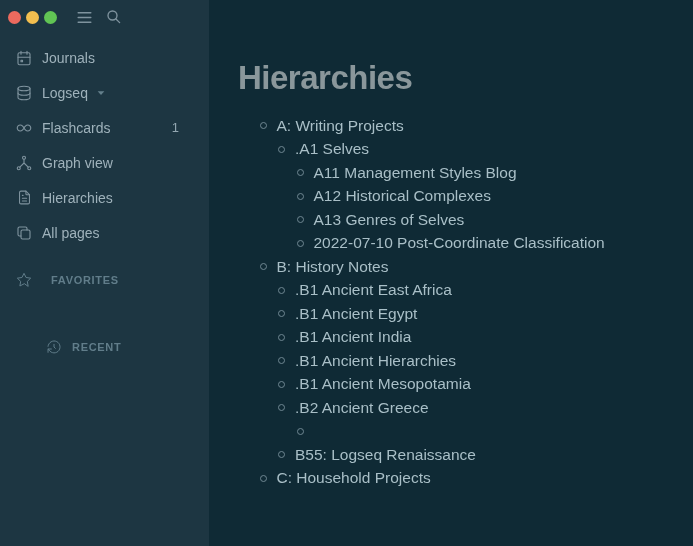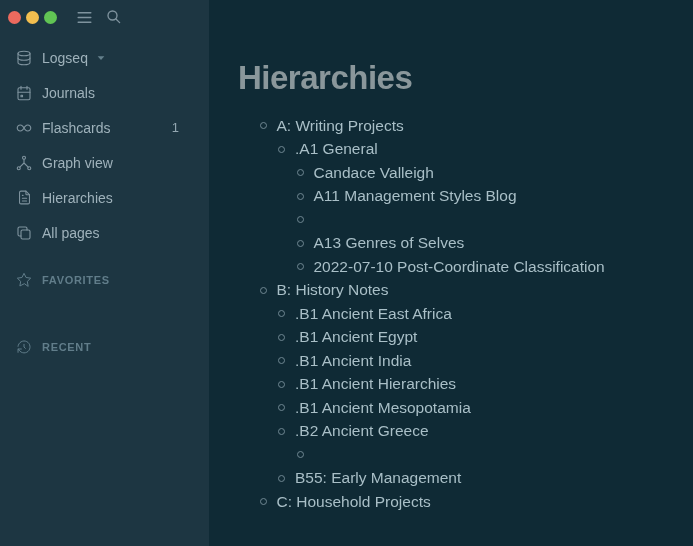--- a/index.html
+++ b/index.html
@@ -38,22 +38,22 @@
   .nav-label { white-space: nowrap; }
   .caret { margin-left: 8px; color: #64808c; display: flex; }
   .badge { margin-left: auto; font-size: 13px; color: #93a7b1; }
 
   .section {
     display: flex; align-items: center; height: 28px;
     padding: 0 15px; cursor: pointer;
     color: #617d8a; font-size: 11px; font-weight: 700; letter-spacing: 0.7px;
   }
   .section .nav-icon { color: #617d8a; }
-  .section.sec-0 { margin-top: 16px; }
-  .section.sec-1 { margin-top: 39px; }
+  .section.sec-0 { margin-top: 16px; gap: 9px; }
+  .section.sec-1 { margin-top: 39px; margin-left: 30px; }
 
   
   main {
     flex: 1; height: 100%; background: #0f2a35;
     padding: 58px 0 0 29px; overflow: hidden;
   }
   h1 {
     margin: 0; font-size: 33px; line-height: 40px; font-weight: 700;
     color: #8a979b; letter-spacing: -0.5px;
   }
@@ -90,44 +90,44 @@
         <svg width="18" height="18" viewBox="0 0 24 24" fill="none" stroke="currentColor" stroke-width="1.8" stroke-linecap="round">
             <circle cx="10" cy="10" r="6"></circle>
             <path d="M14.6 14.6L19.5 19.5"></path>
           </svg>
       </span>
     </div>
     <nav id="nav">
         <div class="nav-item">
           <span class="nav-icon">
             <svg width="18" height="18" viewBox="0 0 24 24" fill="none" stroke="currentColor" stroke-width="1.5" stroke-linecap="round" stroke-linejoin="round">
+              <rect x="4" y="5" width="16" height="16" rx="2"></rect>
+              <path d="M16 3v4M8 3v4M4 11h16M8 15h2v2H8z"></path>
+            </svg>
+          </span>
+          <span class="nav-label">Journals</span>
+        </div>
+        <div class="nav-item">
+          <span class="nav-icon">
+            <svg width="18" height="18" viewBox="0 0 24 24" fill="none" stroke="currentColor" stroke-width="1.5" stroke-linecap="round" stroke-linejoin="round">
               <ellipse cx="12" cy="6" rx="8" ry="3"></ellipse>
               <path d="M4 6v12c0 1.66 3.58 3 8 3s8-1.34 8-3V6"></path>
               <path d="M4 12c0 1.66 3.58 3 8 3s8-1.34 8-3"></path>
             </svg>
           </span>
           <span class="nav-label">Logseq</span>
           <span class="caret">
             <svg width="10" height="10" viewBox="0 0 24 24" fill="currentColor">
               <path d="M4 8l8 9 8-9z"></path>
             </svg>
           </span>
         </div>
         <div class="nav-item">
           <span class="nav-icon">
             <svg width="18" height="18" viewBox="0 0 24 24" fill="none" stroke="currentColor" stroke-width="1.5" stroke-linecap="round" stroke-linejoin="round">
-              <rect x="4" y="5" width="16" height="16" rx="2"></rect>
-              <path d="M16 3v4M8 3v4M4 11h16M8 15h2v2H8z"></path>
-            </svg>
-          </span>
-          <span class="nav-label">Journals</span>
-        </div>
-        <div class="nav-item">
-          <span class="nav-icon">
-            <svg width="18" height="18" viewBox="0 0 24 24" fill="none" stroke="currentColor" stroke-width="1.5" stroke-linecap="round" stroke-linejoin="round">
               <path d="M9.828 9.172a4 4 0 1 0 0 5.656A10 10 0 0 0 12 12a10 10 0 0 1 2.172-2.828 4 4 0 1 1 0 5.656A10 10 0 0 1 12 12a10 10 0 0 0-2.172-2.828"></path>
             </svg>
           </span>
           <span class="nav-label">Flashcards</span>
           <span class="badge">1</span>
         </div>
         <div class="nav-item">
           <span class="nav-icon">
             <svg width="18" height="18" viewBox="0 0 24 24" fill="none" stroke="currentColor" stroke-width="1.5" stroke-linecap="round" stroke-linejoin="round">
               <circle cx="12" cy="5" r="2"></circle>
@@ -181,32 +181,29 @@
 
   <main>
     <h1>Hierarchies</h1>
     <ul id="hier-list">
         <li class="row lvl0">
           <span class="bullet"></span>
           <span class="row-text">A: Writing Projects</span>
         </li>
         <li class="row lvl1">
           <span class="bullet"></span>
-          <span class="row-text">.A1 General</span>
-        </li>
-        <li class="row lvl2">
-          <span class="bullet"></span>
-          <span class="row-text">Candace Valleigh</span>
+          <span class="row-text">.A1 Selves</span>
         </li>
         <li class="row lvl2">
           <span class="bullet"></span>
           <span class="row-text">A11 Management Styles Blog</span>
         </li>
         <li class="row lvl2">
           <span class="bullet"></span>
+          <span class="row-text">A12 Historical Complexes</span>
         </li>
         <li class="row lvl2">
           <span class="bullet"></span>
           <span class="row-text">A13 Genres of Selves</span>
         </li>
         <li class="row lvl2">
           <span class="bullet"></span>
           <span class="row-text">2022-07-10 Post-Coordinate Classification</span>
         </li>
         <li class="row lvl0">
@@ -235,21 +232,21 @@
         </li>
         <li class="row lvl1">
           <span class="bullet"></span>
           <span class="row-text">.B2 Ancient Greece</span>
         </li>
         <li class="row lvl2">
           <span class="bullet"></span>
         </li>
         <li class="row lvl1">
           <span class="bullet"></span>
-          <span class="row-text">B55: Early Management</span>
+          <span class="row-text">B55: Logseq Renaissance</span>
         </li>
         <li class="row lvl0">
           <span class="bullet"></span>
           <span class="row-text">C: Household Projects</span>
         </li>
       </ul>
   </main>
 </div>
 
 </body></html>

